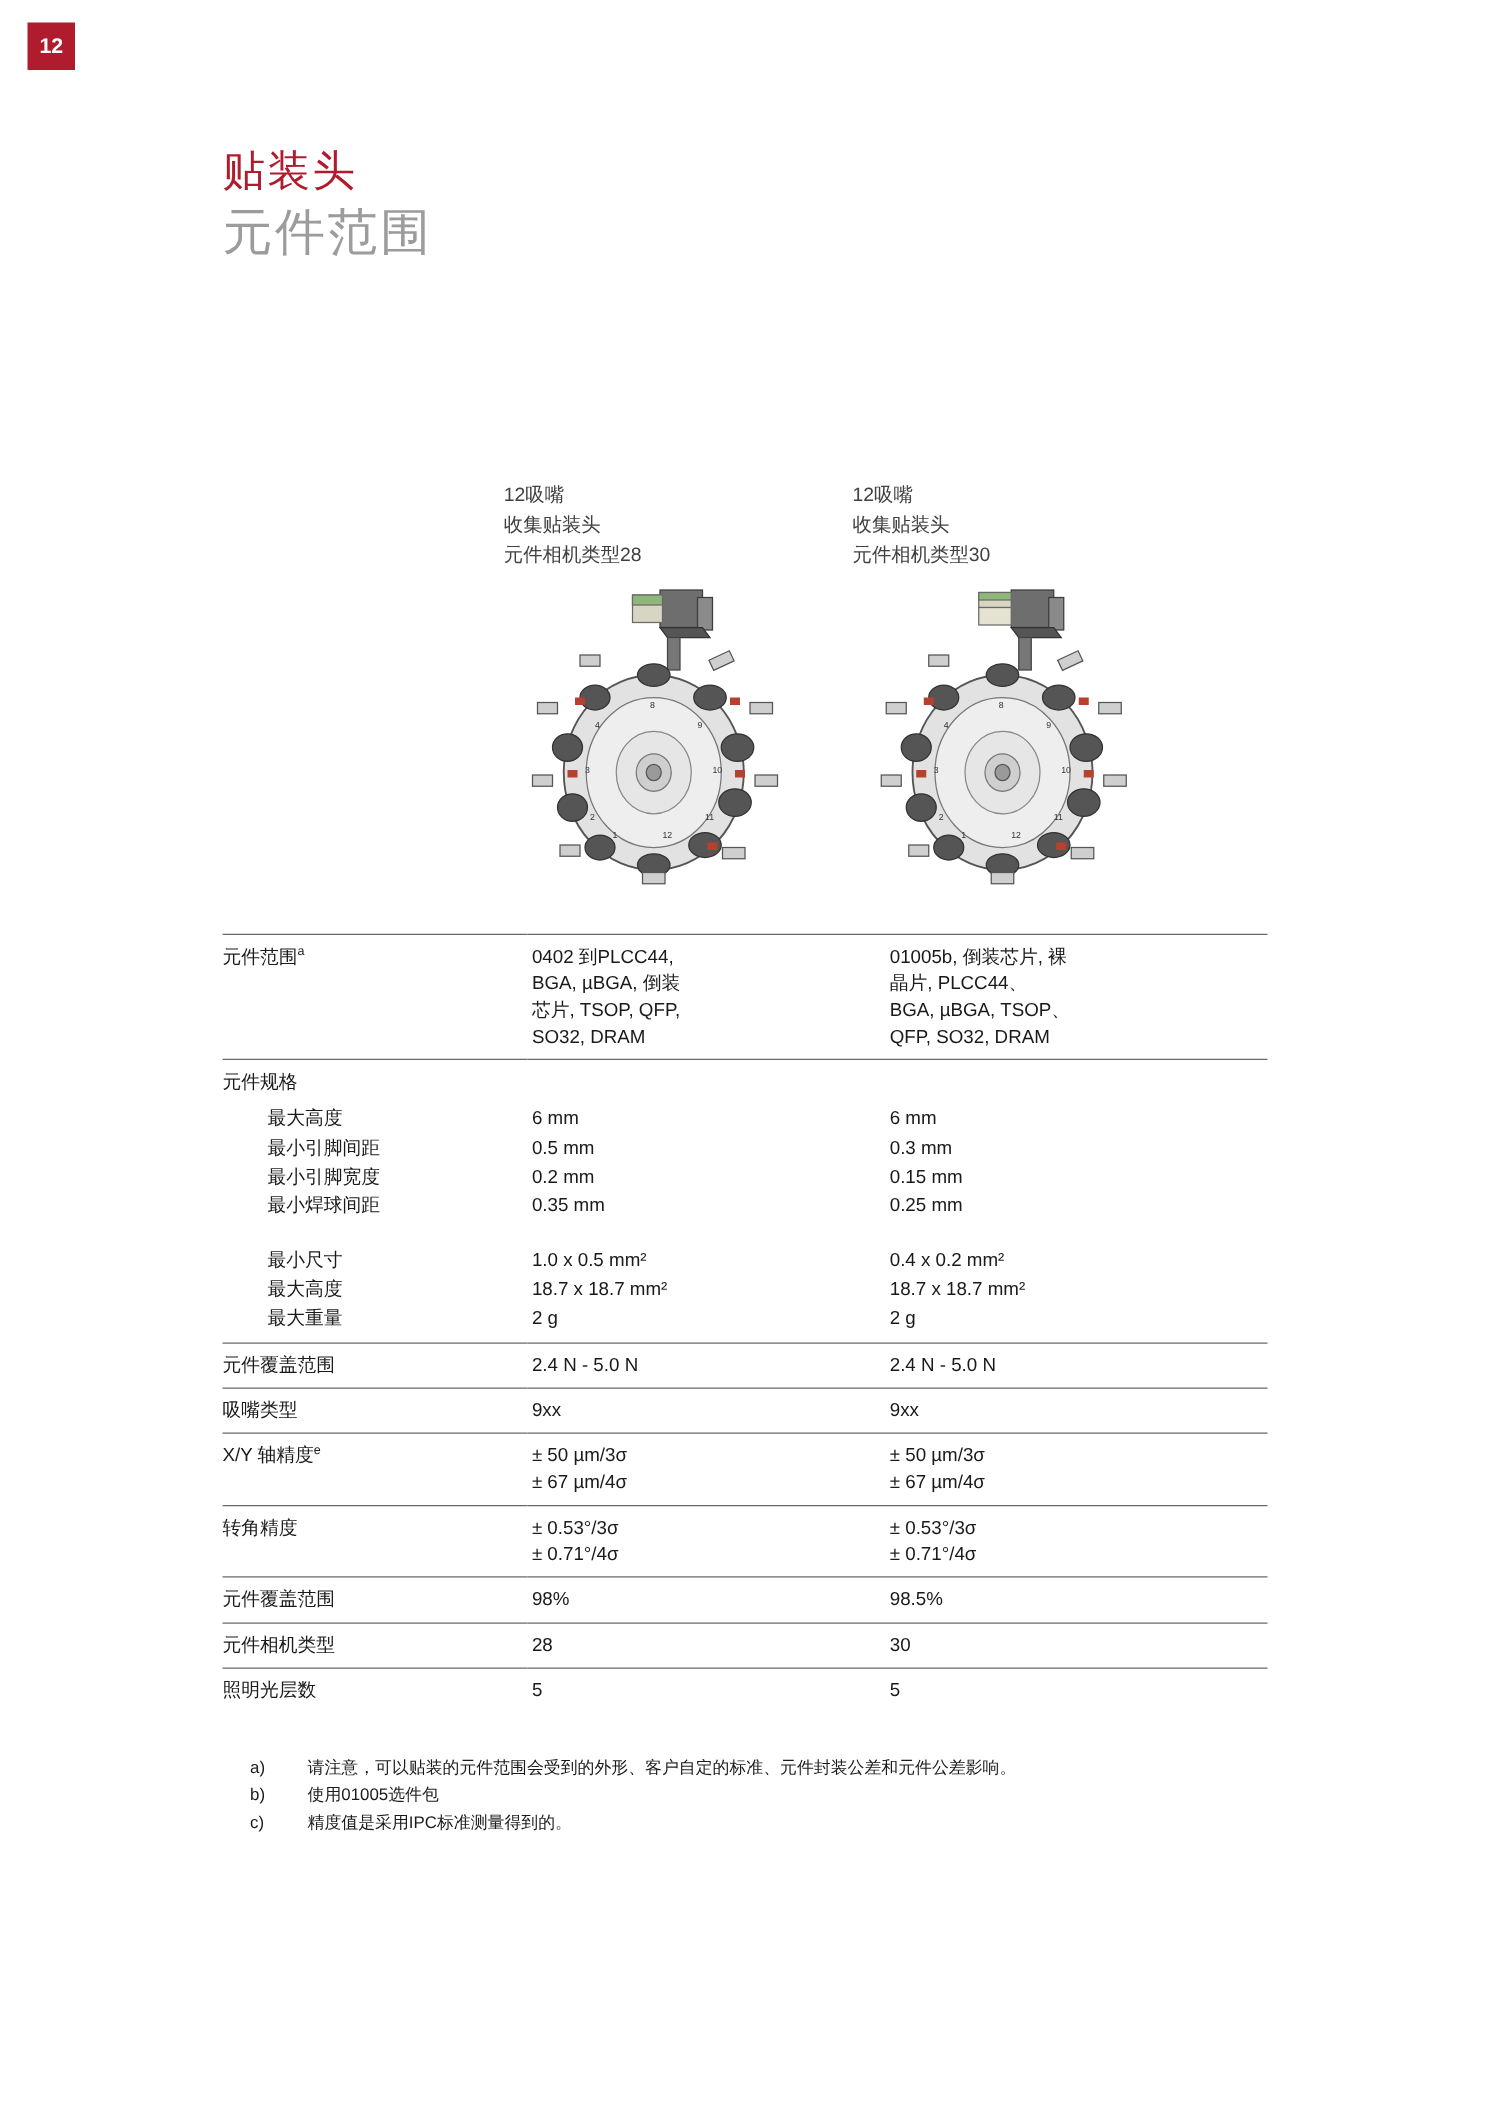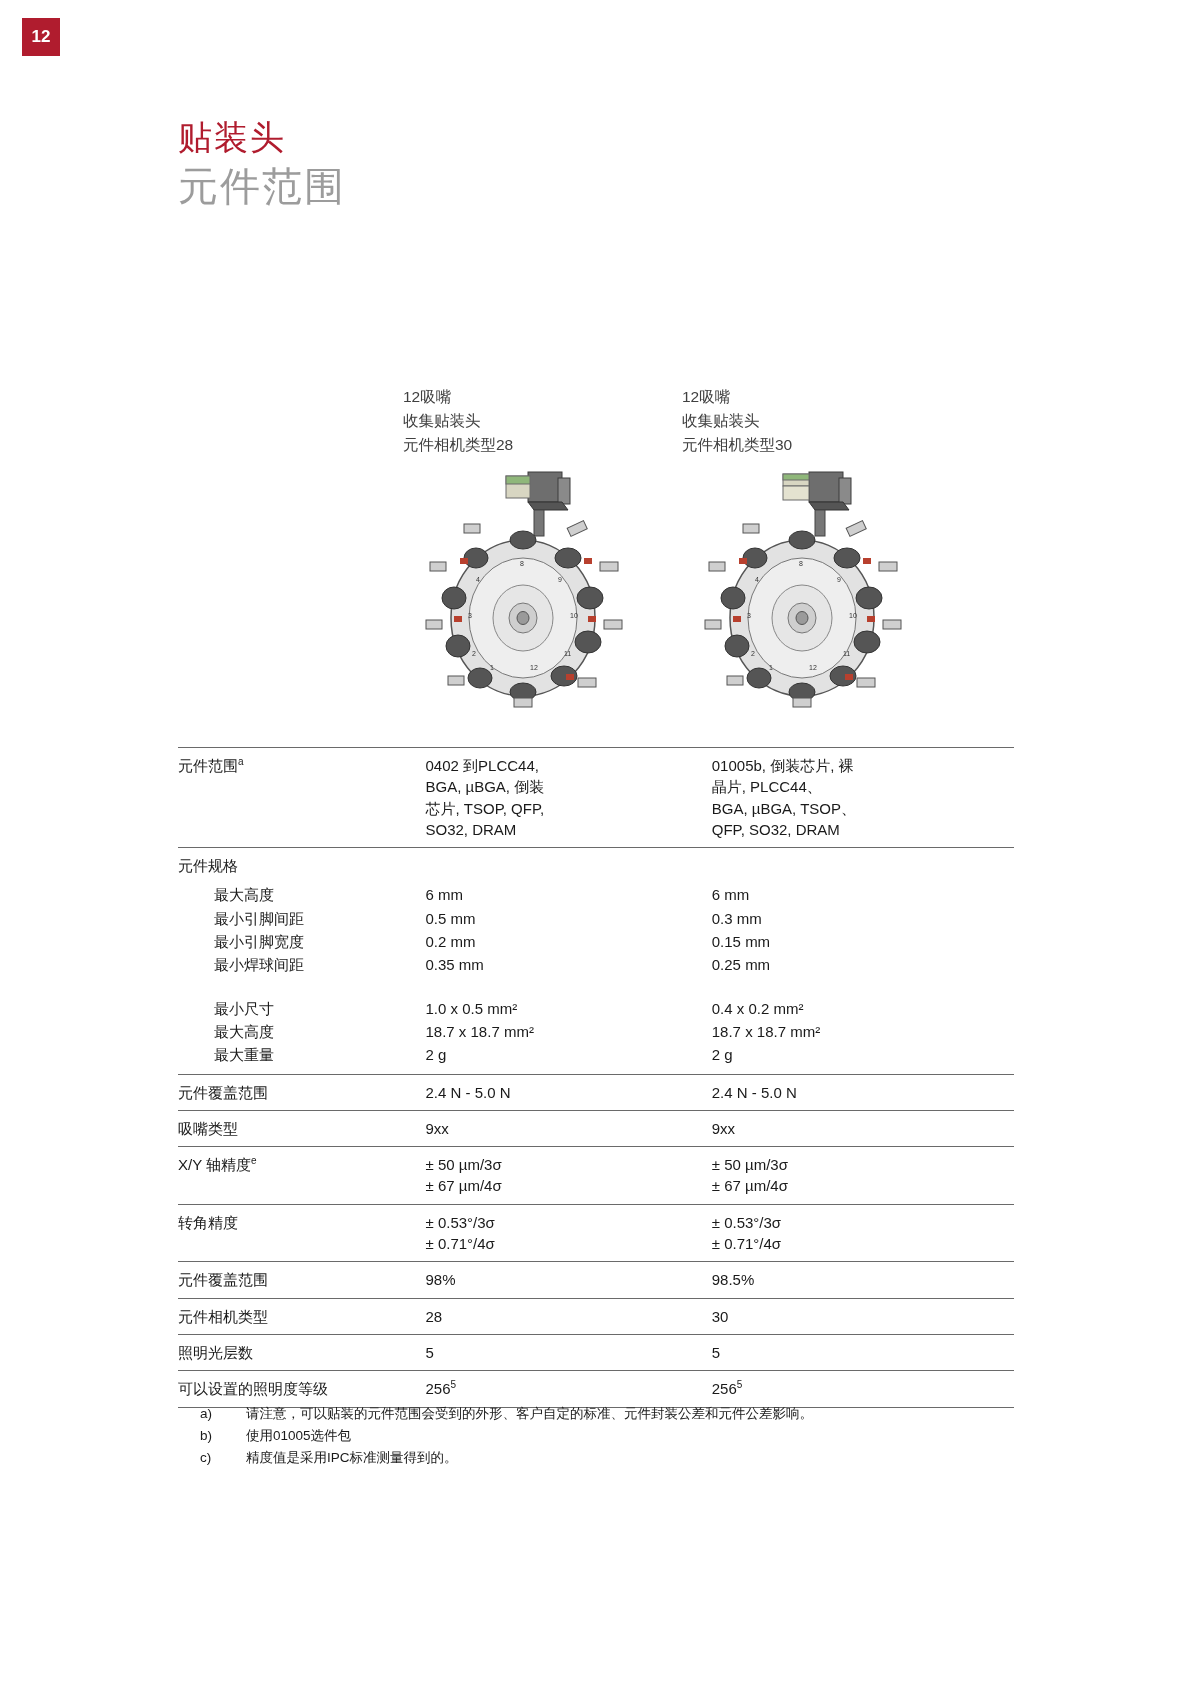--- a/index.html
+++ b/index.html
@@ -367,25 +367,20 @@
     </tr>
     <tr class="bordered">
       <td class="c-label">元件相机类型</td>
       <td class="c-v1">28</td>
       <td class="c-v2">30</td>
     </tr>
     <tr class="bordered">
       <td class="c-label">照明光层数</td>
       <td class="c-v1">5</td>
       <td class="c-v2">5</td>
-    </tr>
-    <tr class="bordered last">
-      <td class="c-label">可以设置的照明度等级</td>
-      <td class="c-v1"><span>256</span><sup>5</sup></td>
-      <td class="c-v2"><span>256</span><sup>5</sup></td>
     </tr>
   </tbody>
 </table>
 
 <div class="footnotes">
   <div class="fn">
     <span class="fn-mark">a)</span>
     <span>请注意，可以贴装的元件范围会受到的外形、客户自定的标准、元件封装公差和元件公差影响。</span>
   </div>
   <div class="fn">

